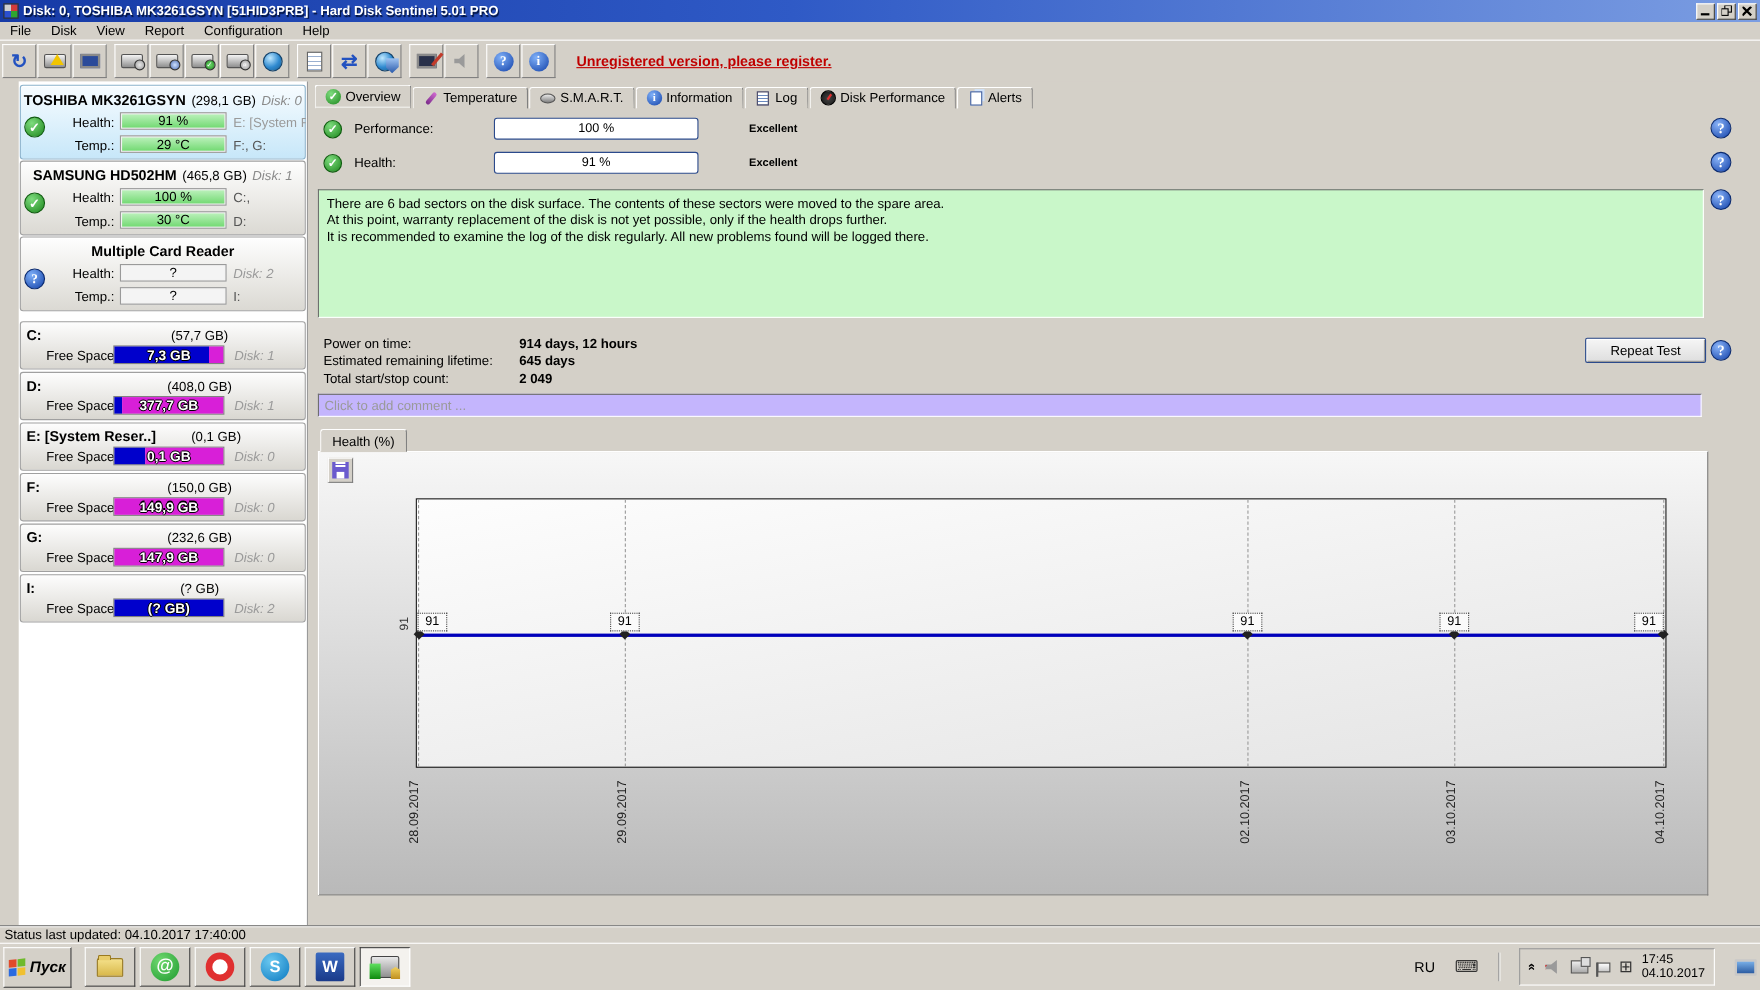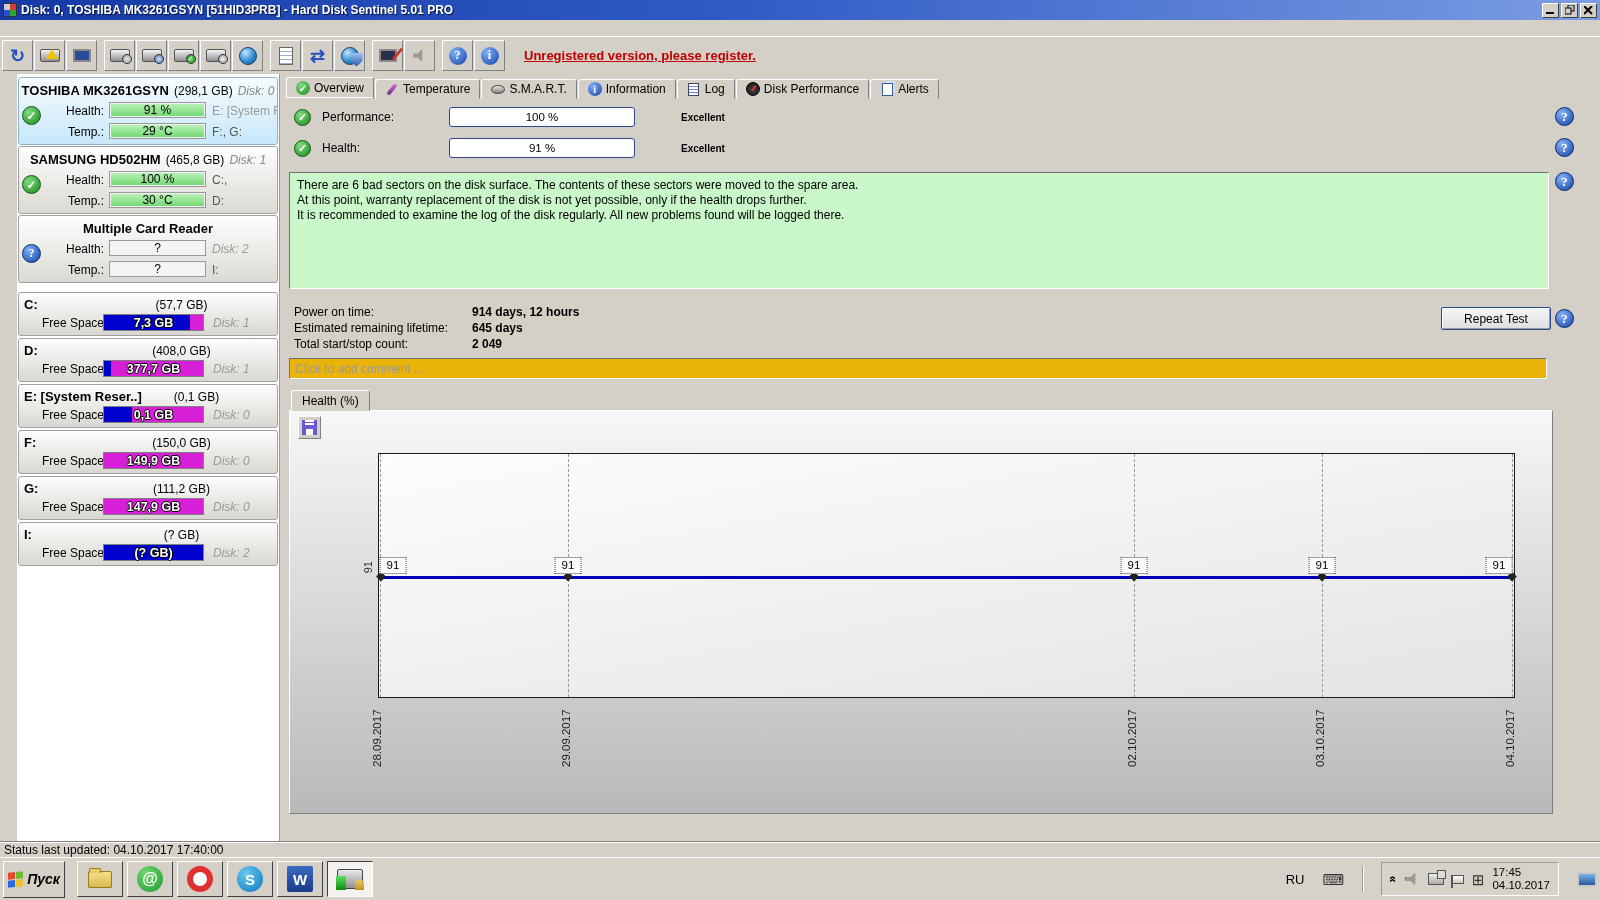--- a/index.html
+++ b/index.html
@@ -110,21 +110,21 @@
   .hpos{position:absolute;left:1274px;}
   .msgbox{position:absolute;left:8px;top:98px;width:1260px;height:117px;background:#c9f7c9;
     border:1px solid;border-color:#6f6f6f #fff #fff #6f6f6f;padding:5px 7px;line-height:15px;font-size:12px;}
   .msg-b{font-weight:bold;margin-top:14px;}
   .inforow{position:absolute;left:13px;height:16px;}
   .inforow .lbl{display:inline-block;width:178px;}
   .inforow .val{font-weight:bold;}
   .btn{background:linear-gradient(#f6f6f6,#dedede);border:1px solid #2b4a8c;border-radius:2px;
     box-shadow:inset 1px 1px 0 #fff,inset -1px -1px 0 #9a9a9a;font-size:12px;cursor:pointer;}
   .comment{position:absolute;left:8px;top:284px;width:1258px;height:21px;border:1px solid;border-color:#6f6f6f #fff #fff #6f6f6f;
-    background:#eab308;font-size:12px;padding:0 5px;color:#444;font-family:"Liberation Sans",sans-serif;}
+    background:#c4b5fd;font-size:12px;padding:0 5px;color:#444;font-family:"Liberation Sans",sans-serif;}
   .comment::placeholder{color:#9a9a9a;}
 
   
   .chartpanel{position:absolute;left:8px;top:316px;width:1264px;height:424px;}
   .chart-tab{position:absolute;left:2px;top:0;height:21px;padding:0 10px;background:#d4d0c8;
     border:1px solid;border-color:#fff #808080 #d4d0c8 #fff;border-radius:3px 3px 0 0;display:flex;align-items:center;z-index:2;font-size:12px;}
   .chart-body{position:absolute;left:0;top:20px;width:1264px;height:404px;border:1px solid;border-color:#fff #808080 #808080 #fff;
     background:linear-gradient(#f7f7f7,#b9b9b9);}
   .save-btn{position:absolute;left:8px;top:5px;width:23px;height:23px;background:#d4d0c8;
     border:1px solid;border-color:#fff #808080 #808080 #fff;display:flex;align-items:center;justify-content:center;cursor:pointer;}
@@ -197,20 +197,28 @@
           </svg>
         </span>
       <span class="wb">
           <svg width="9" height="9">
             <path d="M0 0 L8 8 M8 0 L0 8" stroke="#000" stroke-width="2"></path>
           </svg>
         </span>
     </span>
   </div>
 
+  <div class="menubar">
+    <span class="mi">File</span>
+    <span class="mi">Disk</span>
+    <span class="mi">View</span>
+    <span class="mi">Report</span>
+    <span class="mi">Configuration</span>
+    <span class="mi">Help</span>
+  </div>
 
   <div class="toolbar">
     <span class="tb">
         <span class="glyph-blue">↻</span>
       </span>
     <span class="tb">
         <span class="disk-ico">
           <span class="tri-warn"></span>
         </span>
       </span>
@@ -404,21 +412,21 @@
           <span class="fsbar">
               <span class="m" style="width:100%;"></span>
               <span class="txt">149,9 GB</span>
             </span>
           <span class="pp-disk">Disk: 0</span>
           </div>
       </div>
       <div class="ppanel" style="top:402px;">
         <div class="pp-h">
             <span class="pp-name">G:</span>
-            <span class="pp-size">(111,2 GB)</span>
+            <span class="pp-size">(232,6 GB)</span>
           </div>
         <div class="pp-r">
             <span class="pp-fs">Free Space</span>
           <span class="fsbar">
               <span class="m" style="width:100%;"></span>
               <span class="txt">147,9 GB</span>
             </span>
           <span class="pp-disk">Disk: 0</span>
           </div>
       </div>

